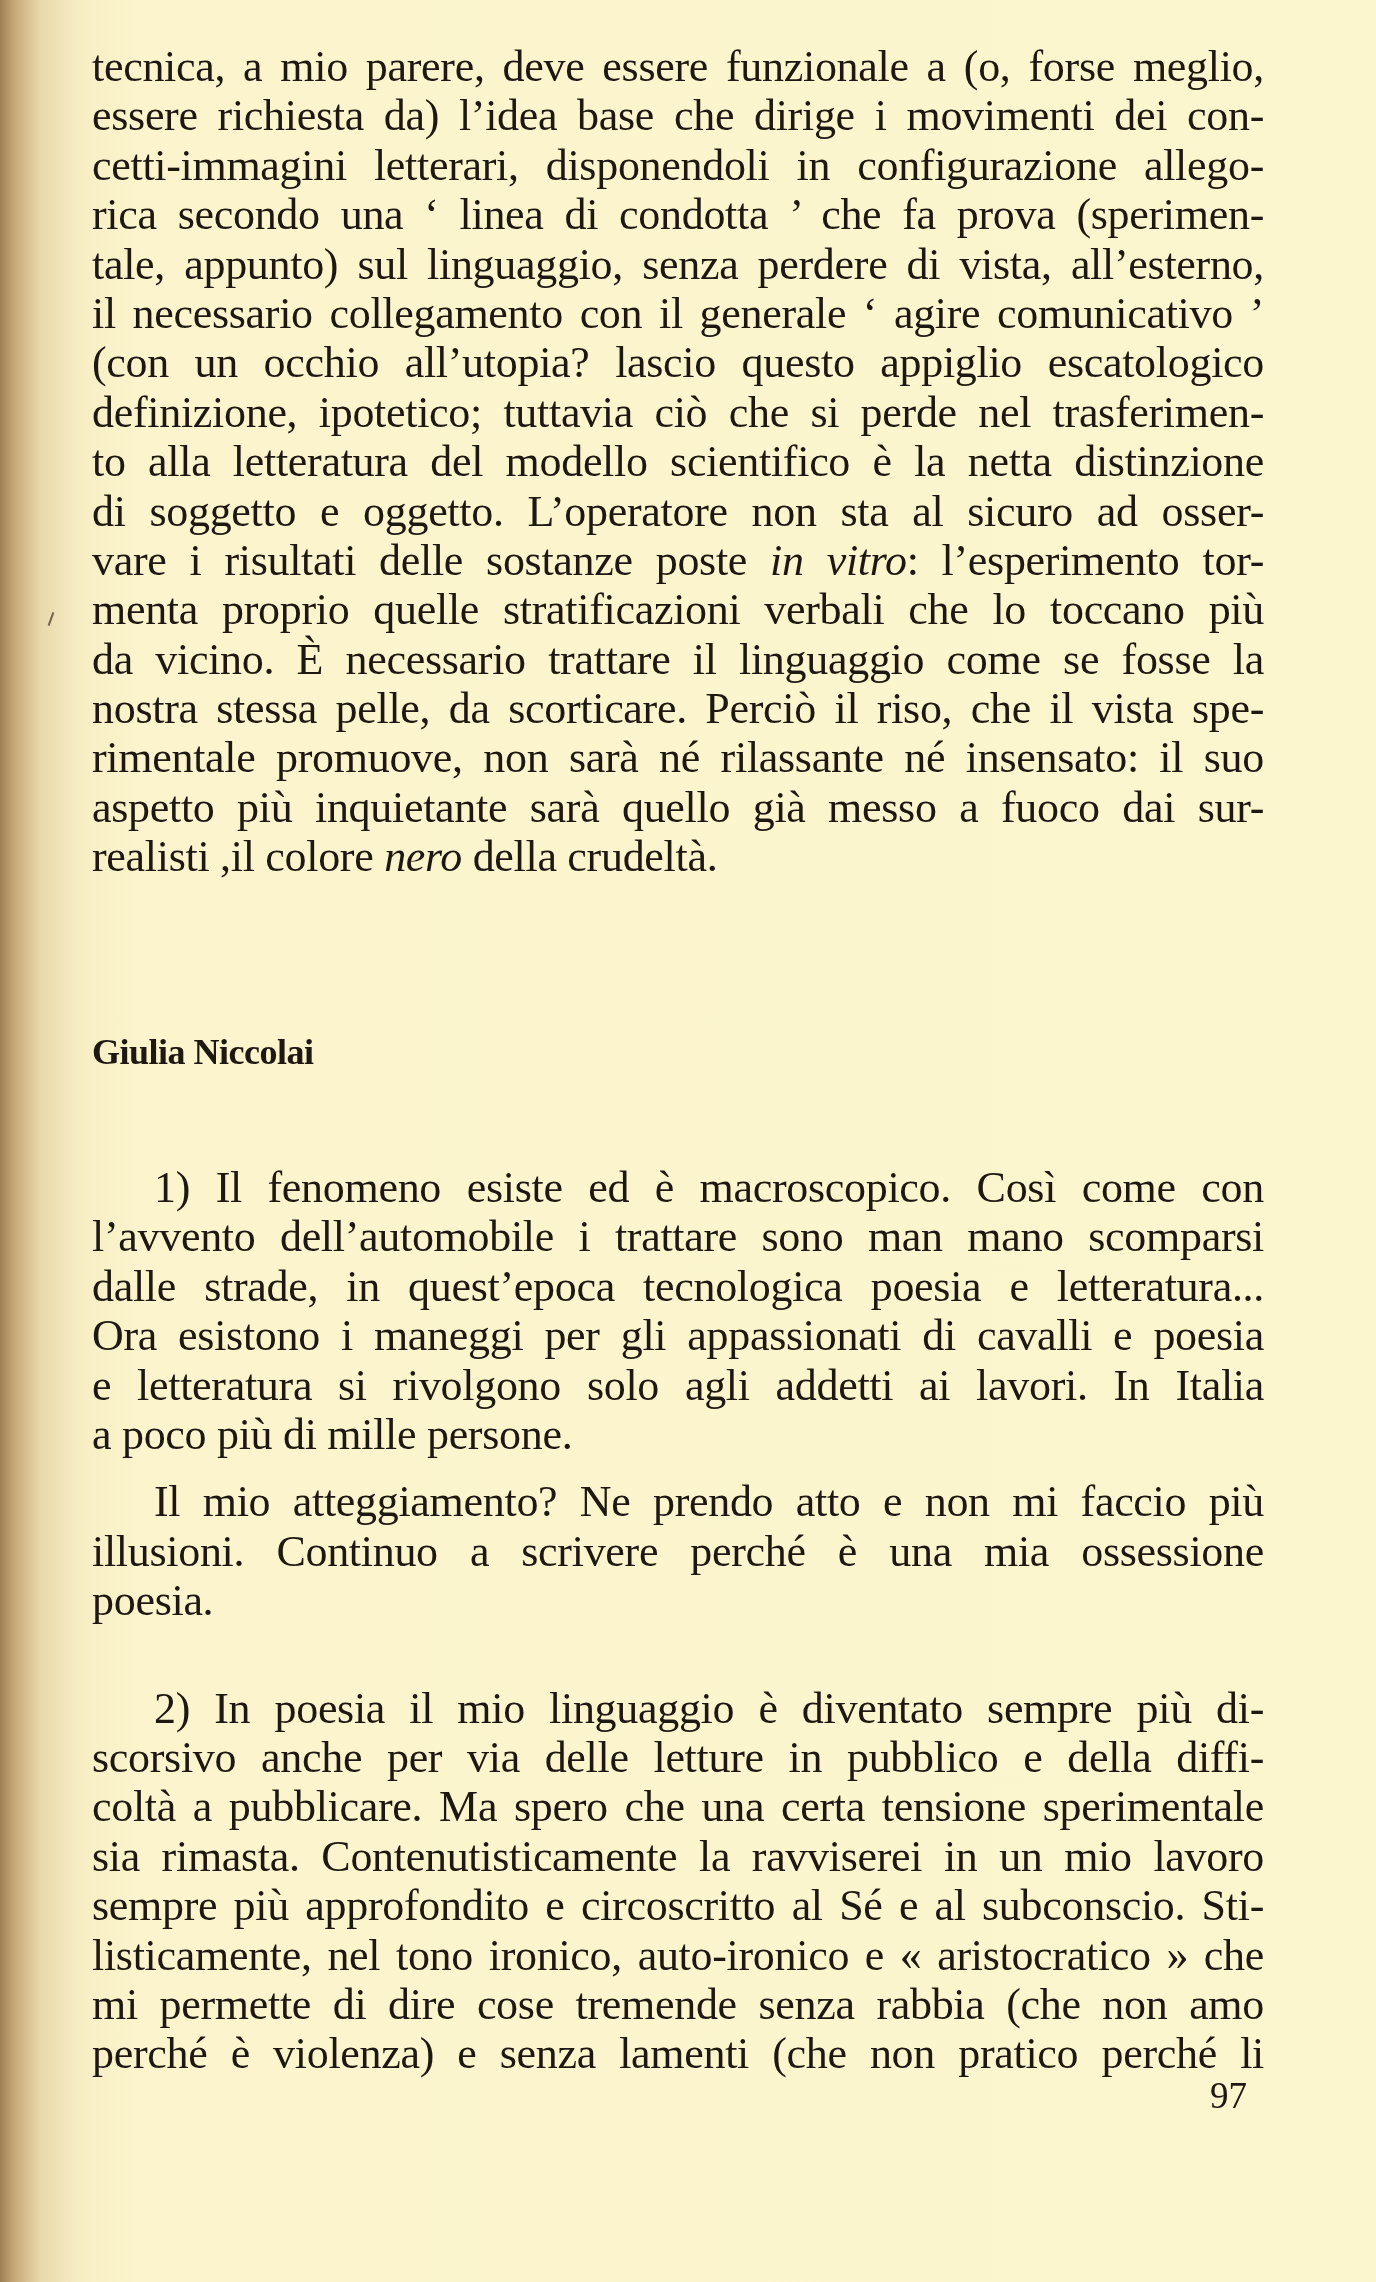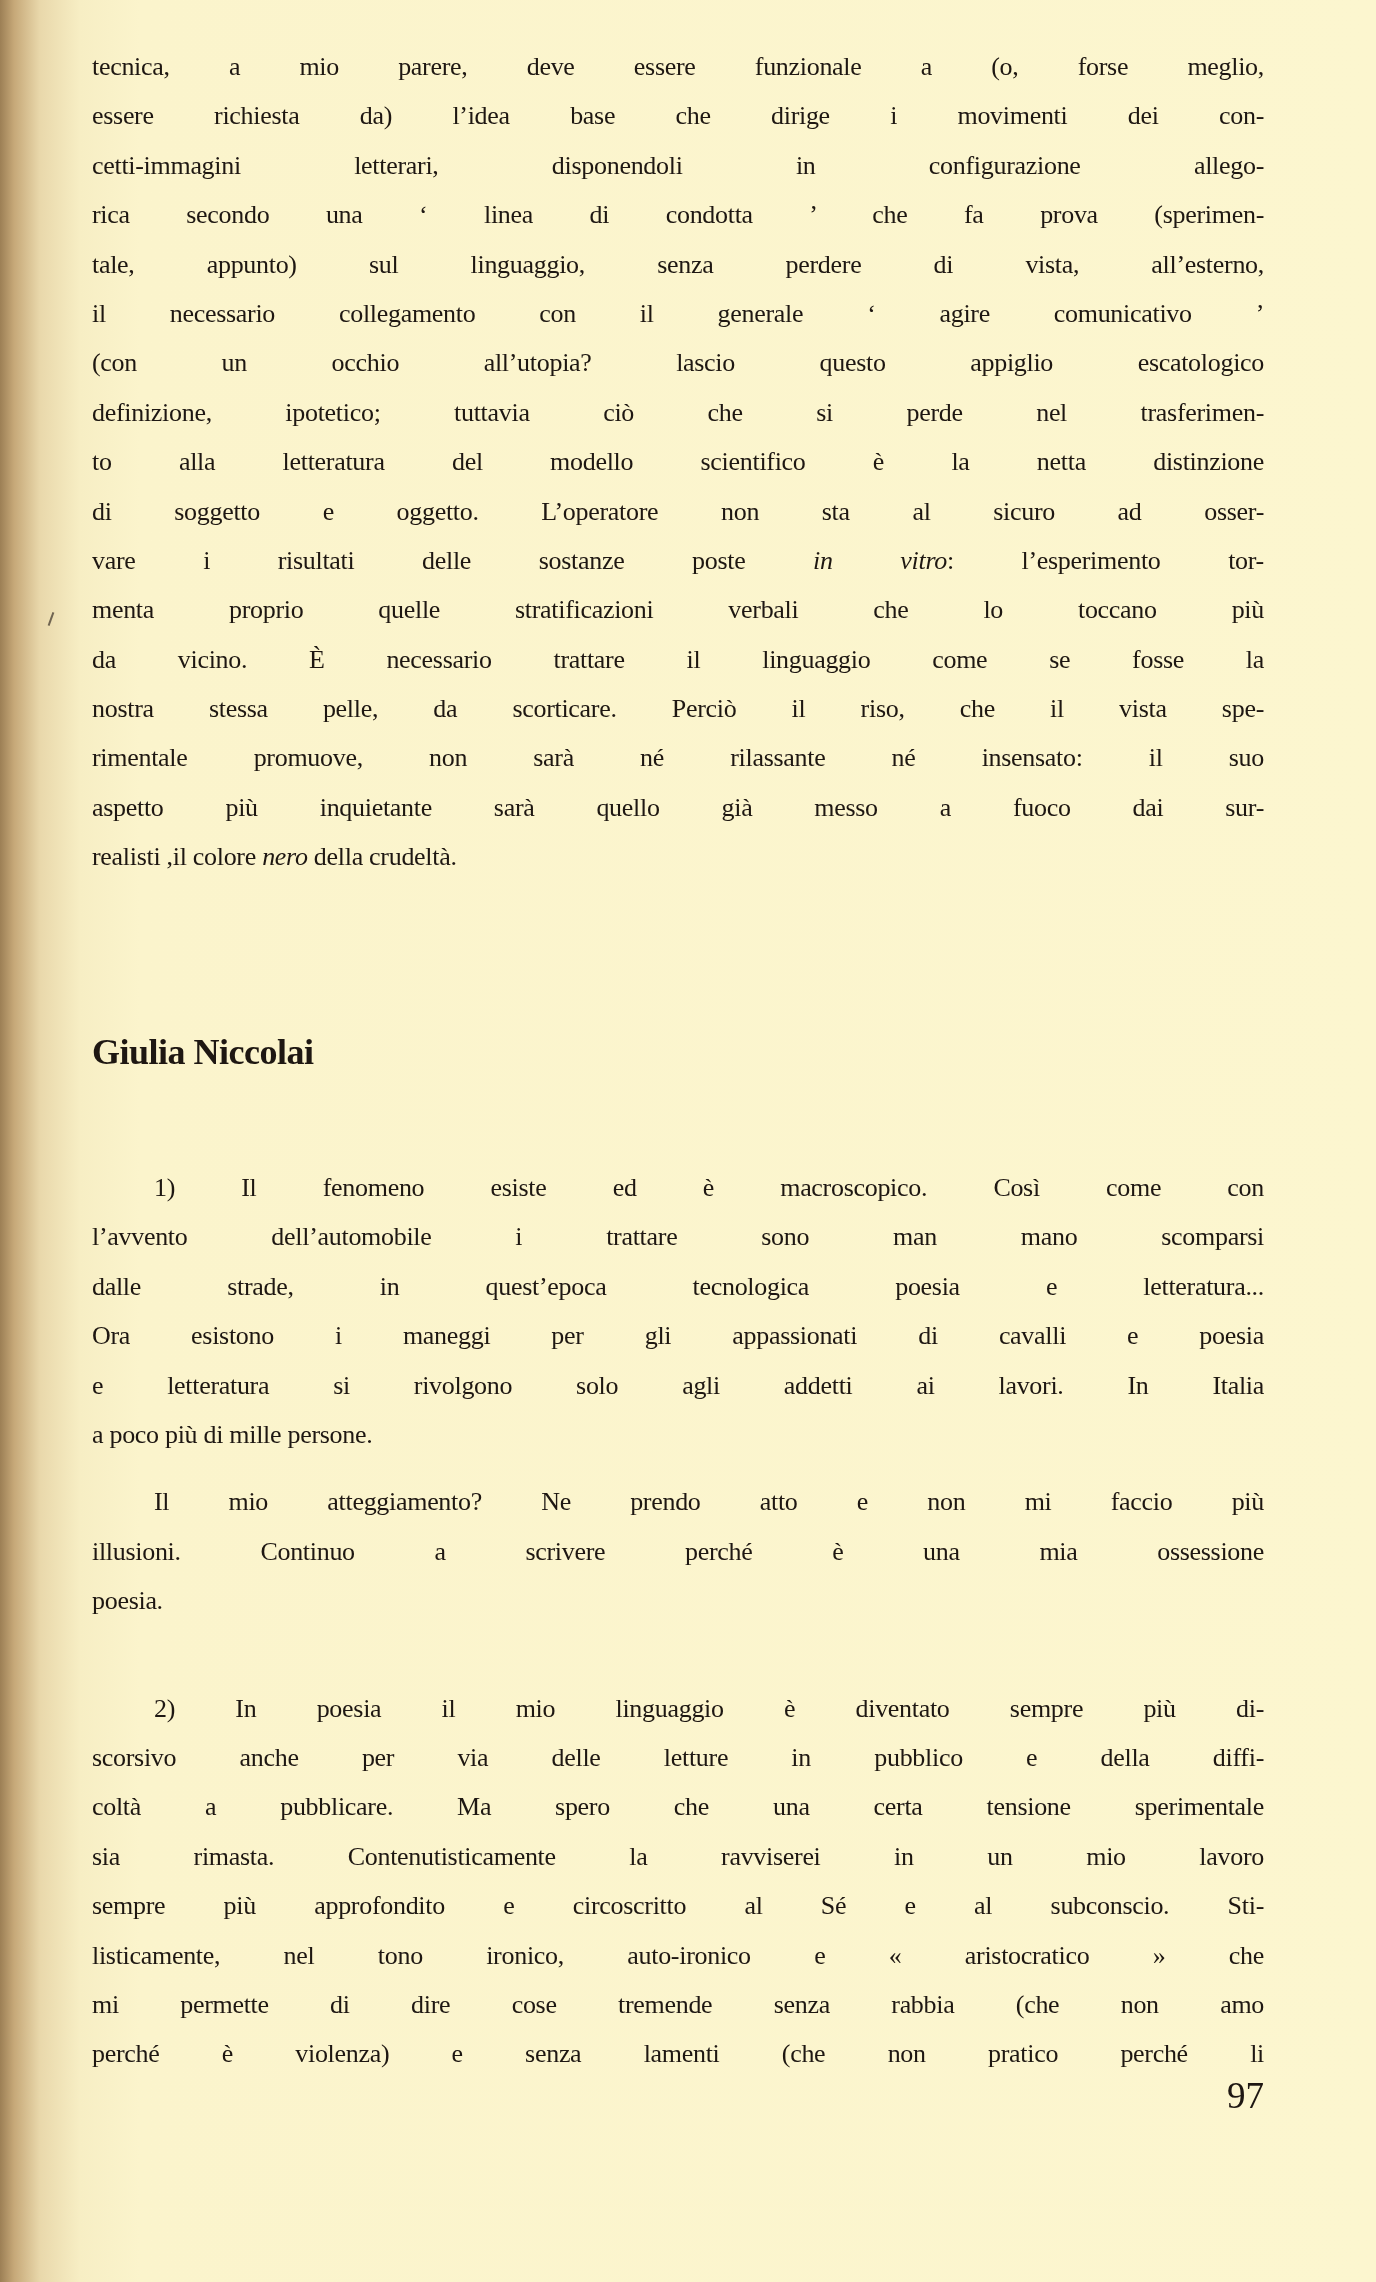--- a/index.html
+++ b/index.html
@@ -8,37 +8,37 @@
     background: linear-gradient(to right, #9c7f55 0px, #c6a878 14px, #e9d8ab 40px, #f7eec4 80px, #fbf4cc 140px, #fcf6cf 100%);
     position:relative;
     font-family: "Liberation Serif", "DejaVu Serif", serif;
     color:#1e1712;
   }
   .page {
     position:absolute; left:92px; top:42px; width:1172px;
   }
   .line {
     display:block; height:49.4px; line-height:49.4px;
-    font-size:26px; white-space:nowrap;
+    font-size:44px; white-space:nowrap;
     text-align:justify; text-align-last:justify;
     letter-spacing:-0.3px;
   }
   .line.last { text-align-last:left; }
   .indent { padding-left:62px;margin-top:18px; }
   .gap-author { height:146px; }
   .author {
     font-size:36px; font-weight:bold; height:49.4px; line-height:49.4px;
     letter-spacing:-0.5px;
   }
   .gap-after-author { height:68px; }
   .gap-section { height:40px; }
   em { }
   .pagenum {
     position:absolute; left:1210px; top:2076px; width:54px;
-    text-align:right; font-size:37px; line-height:40px;
+    text-align:left; font-size:37px; line-height:40px;
   }
   .edge-mark { position:absolute; left:50px; top:612px; width:2px; height:14px; background:#3a3028; transform:rotate(20deg); opacity:.7; }
 </style>
 </head>
 <body>
 
 <div class="page">
   <div>
     <span class="line">tecnica, a mio parere, deve essere funzionale a (o, forse meglio,</span>
     <span class="line">essere richiesta da) l’idea base che dirige i movimenti dei con-</span>

